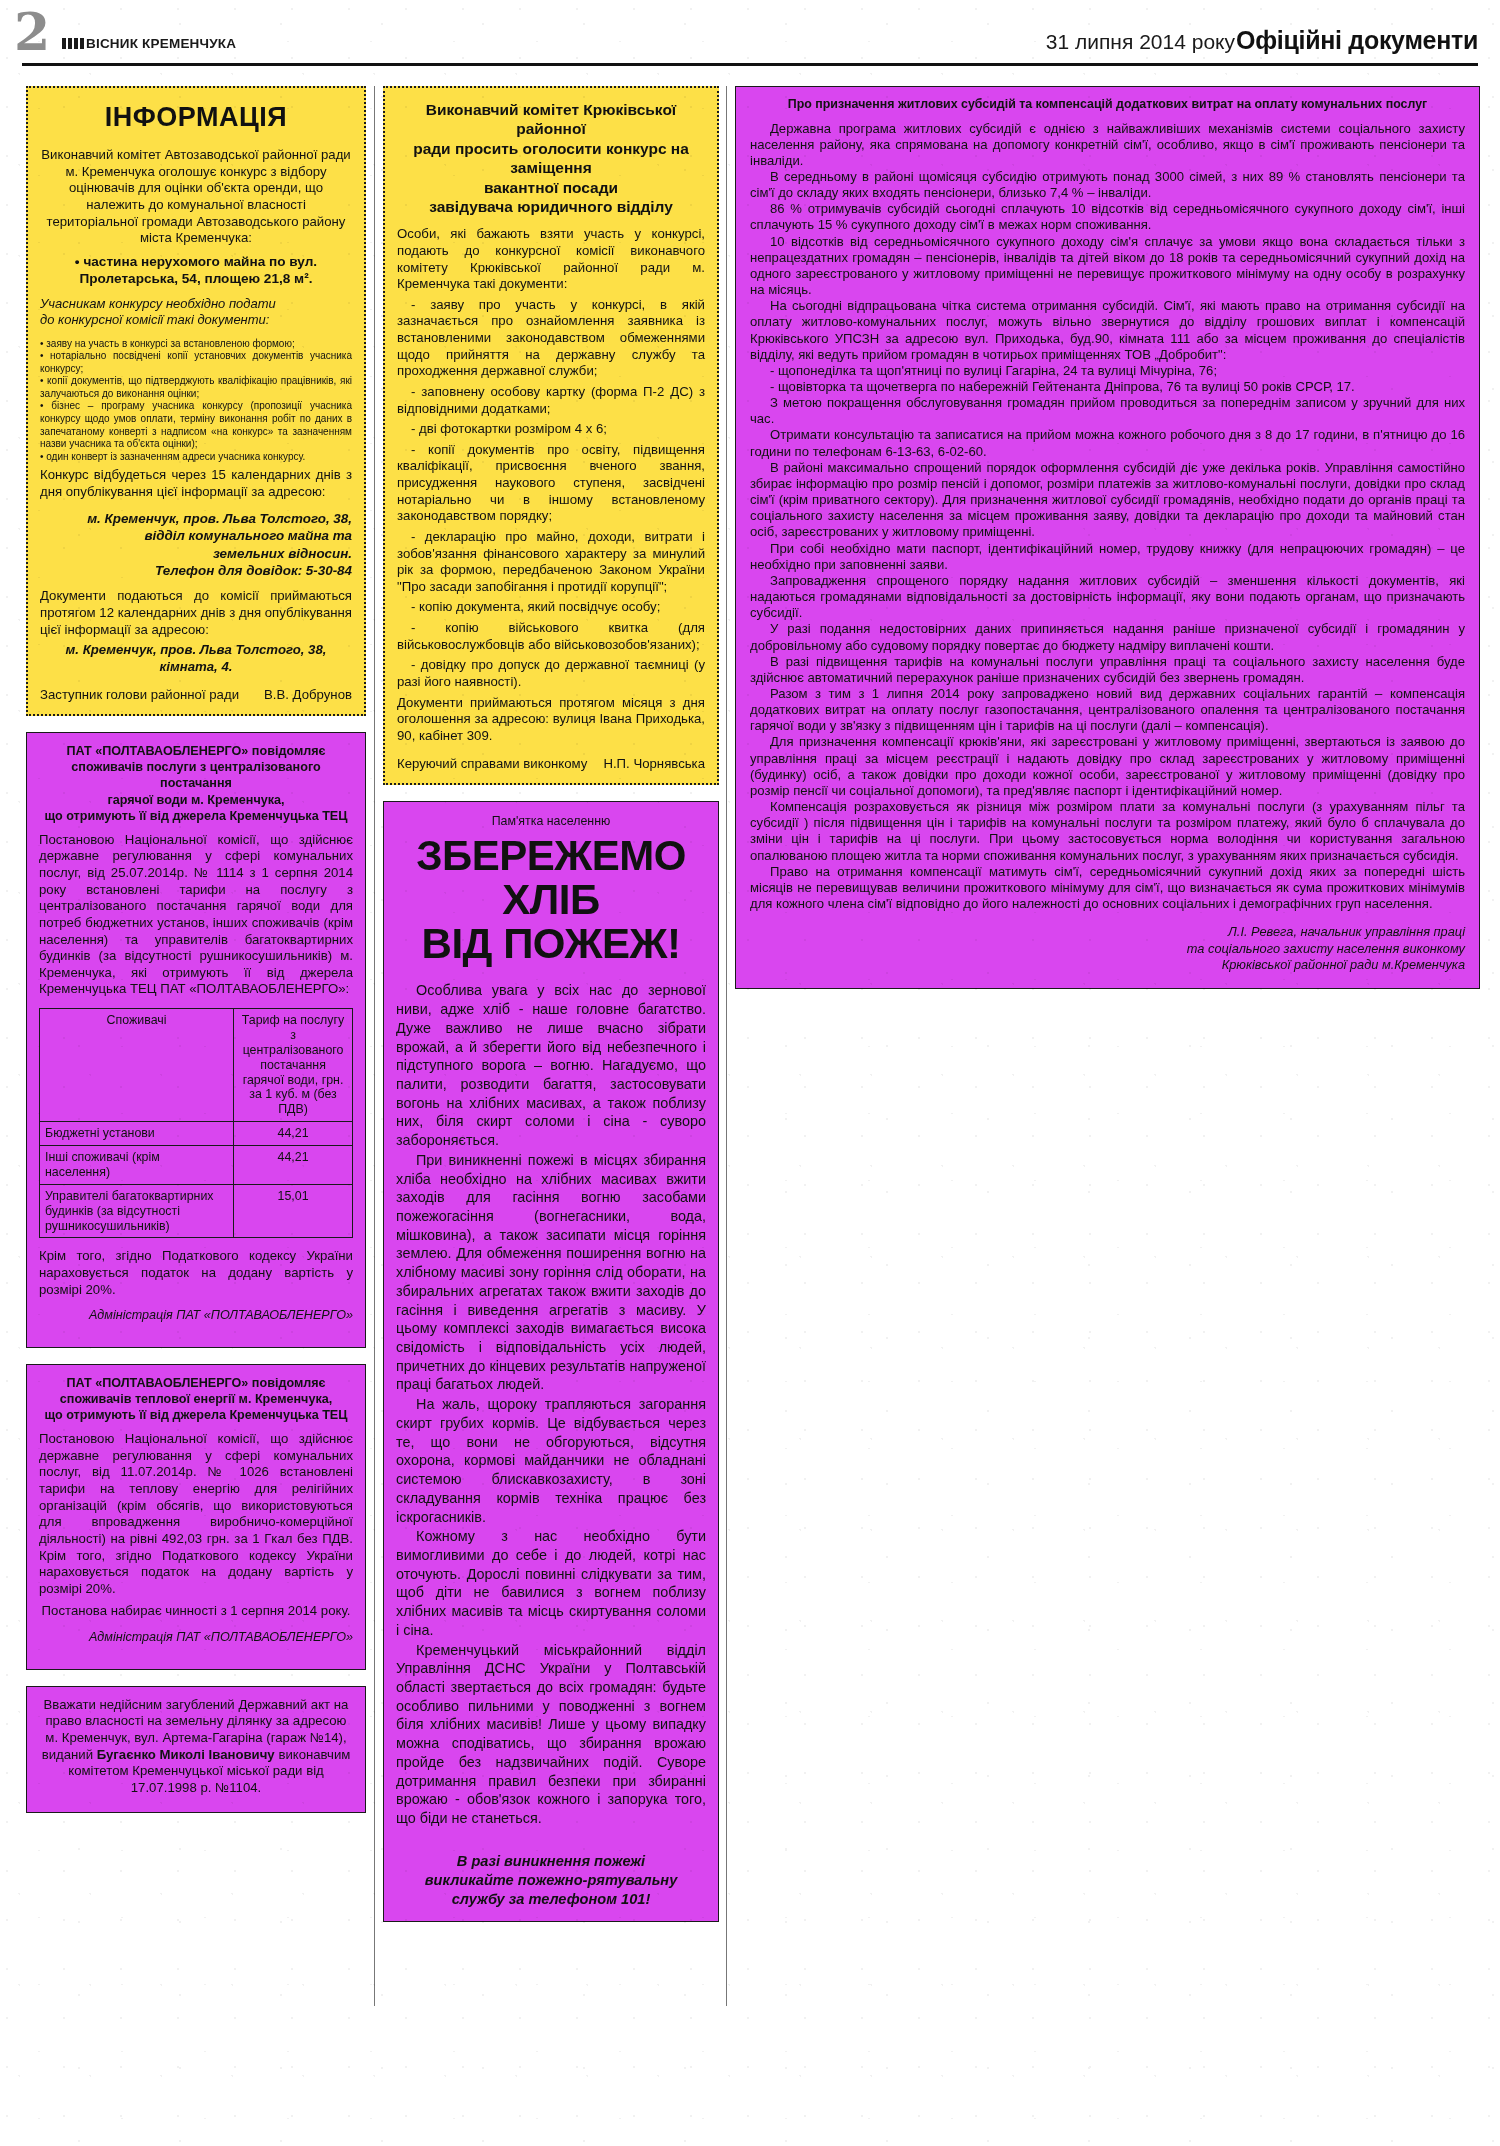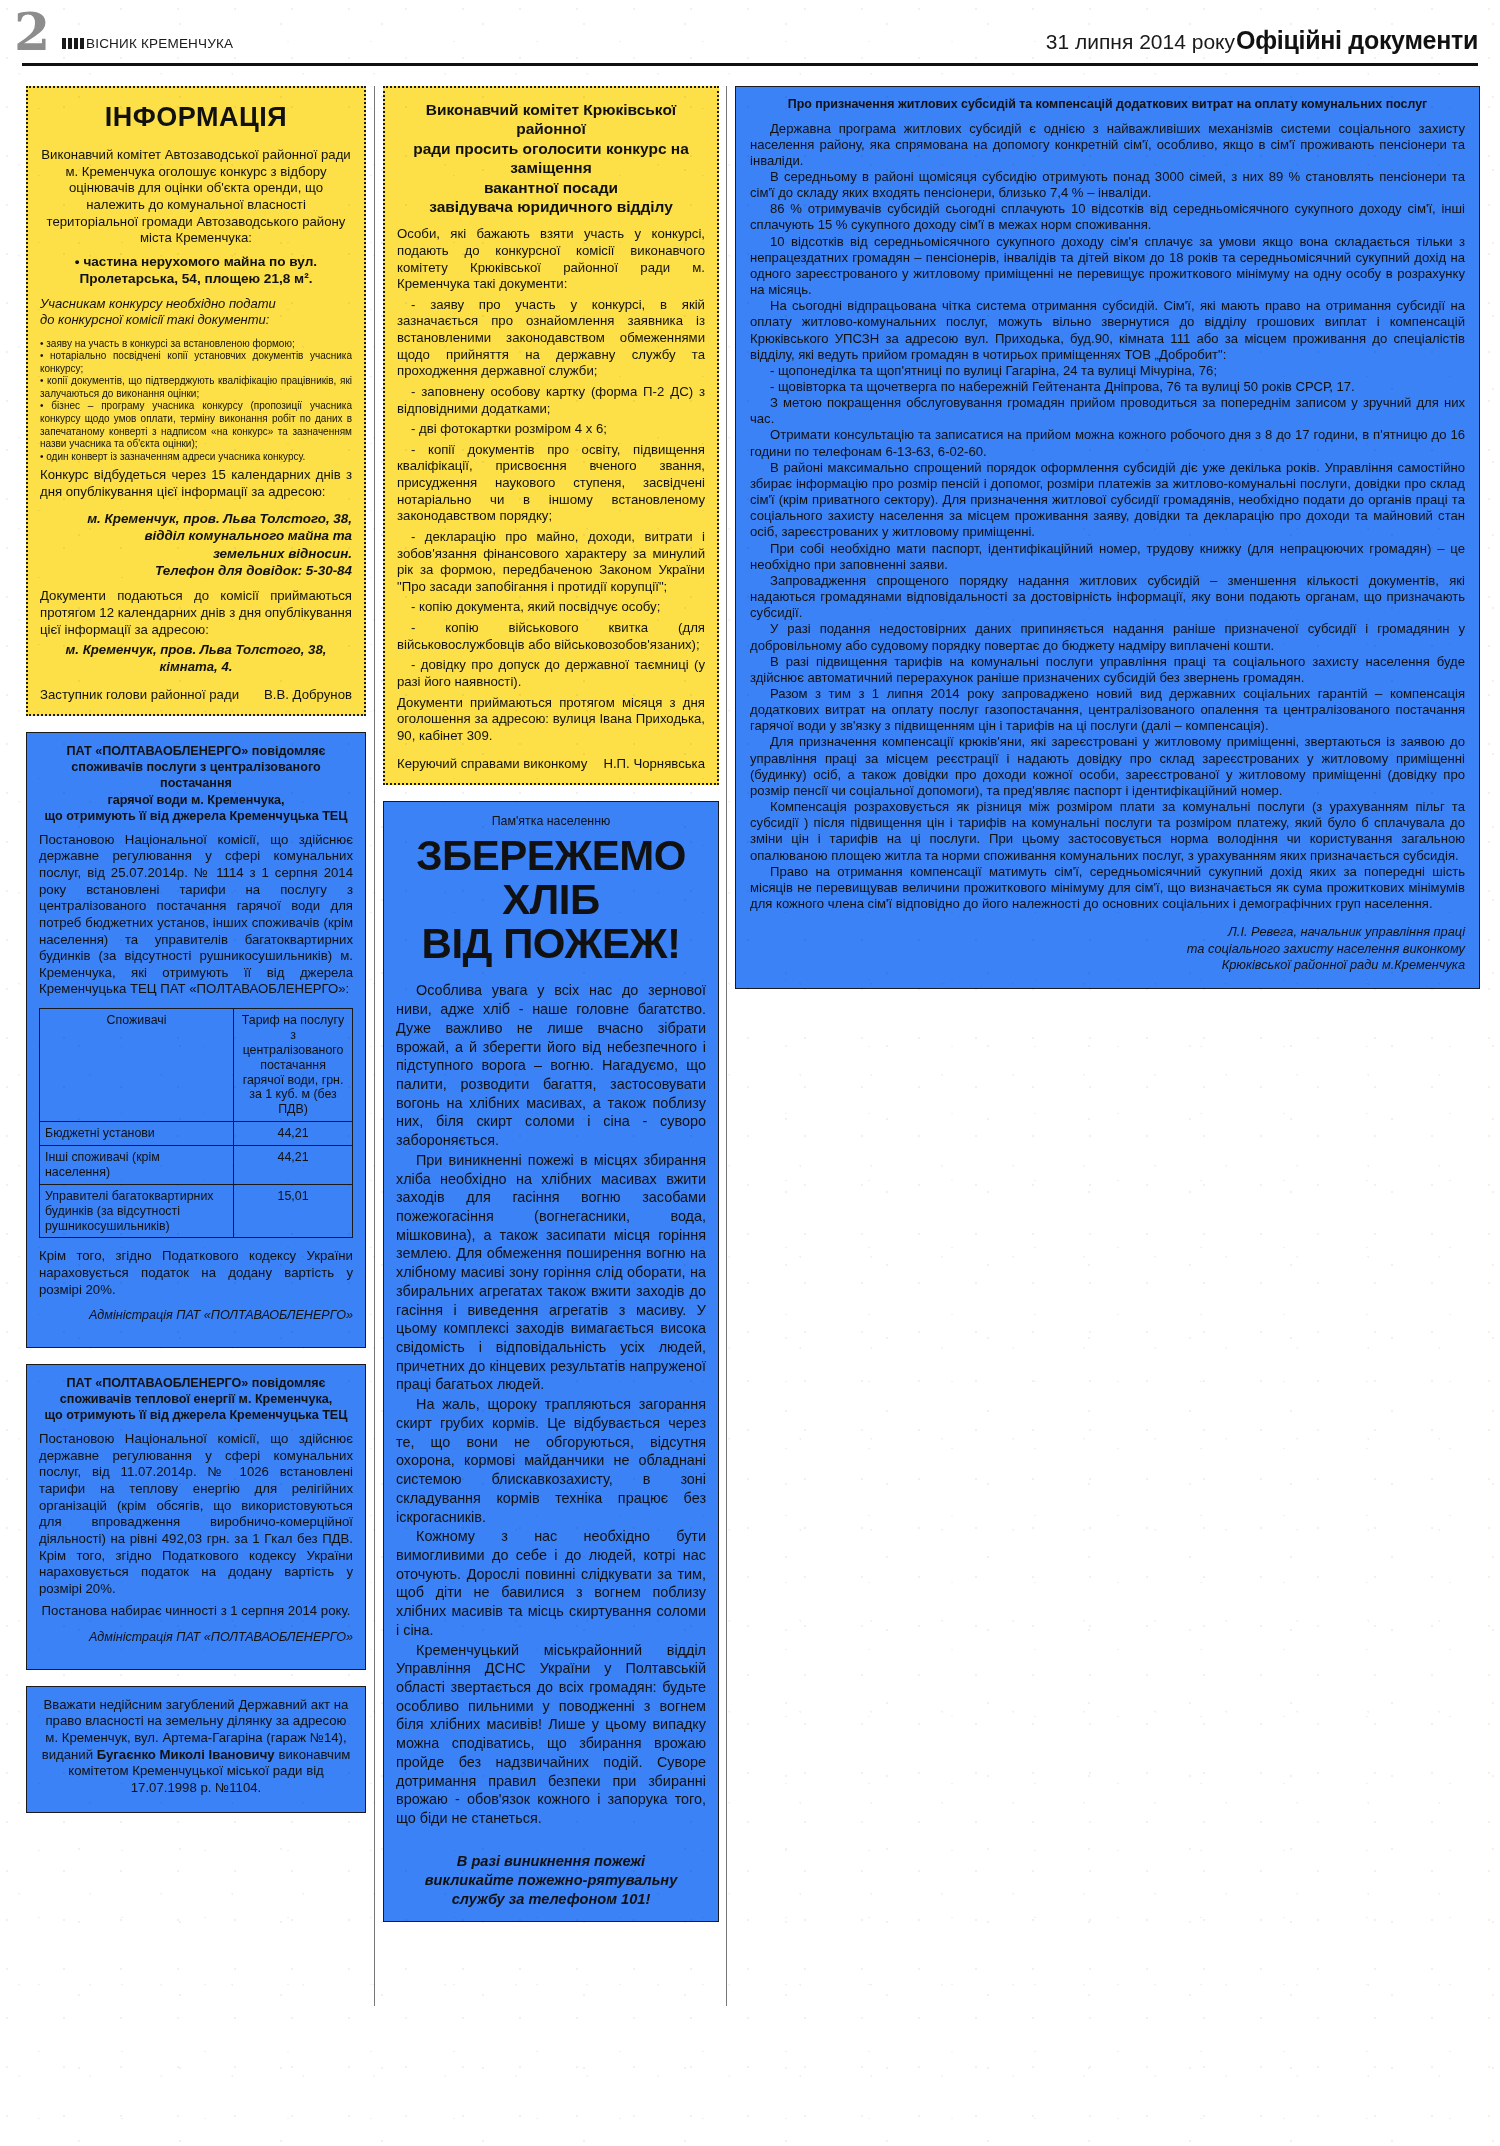--- a/index.html
+++ b/index.html
@@ -32,21 +32,21 @@
     font-weight: 700;
     color: #8d8d8d;
     line-height: 1;
     letter-spacing: -2px;
   }
   .masthead-logo {
     position: absolute;
     left: 62px;
     top: 36px;
     font-size: 13.5px;
-    font-weight: 400;
+    font-weight: 700;
     letter-spacing: .2px;
     color: #1a1a1a;
   }
   .masthead-logo .glyph {
     display: inline-block;
     width: 22px;
     height: 11px;
     background:
       linear-gradient(90deg,#1a1a1a 0 4px,transparent 4px 6px,#1a1a1a 6px 10px,transparent 10px 12px,#1a1a1a 12px 16px,transparent 16px 18px,#1a1a1a 18px 22px);
     margin-right: 2px;
@@ -93,21 +93,21 @@
     padding: 10px 12px 12px 12px;
     box-sizing: border-box;
     margin-bottom: 16px;
     background: #fde047;
   }
   .box-solid {
     border: 1.5px solid #1a1a1a;
     padding: 10px 12px 12px 12px;
     box-sizing: border-box;
     margin-bottom: 16px;
-    background: #3b82f6;
+    background: #d946ef;
   }
 
   
   .h-big {
     text-align: center;
     font-size: 27px;
     font-weight: 700;
     letter-spacing: .5px;
     margin: 4px 0 14px 0;
   }

